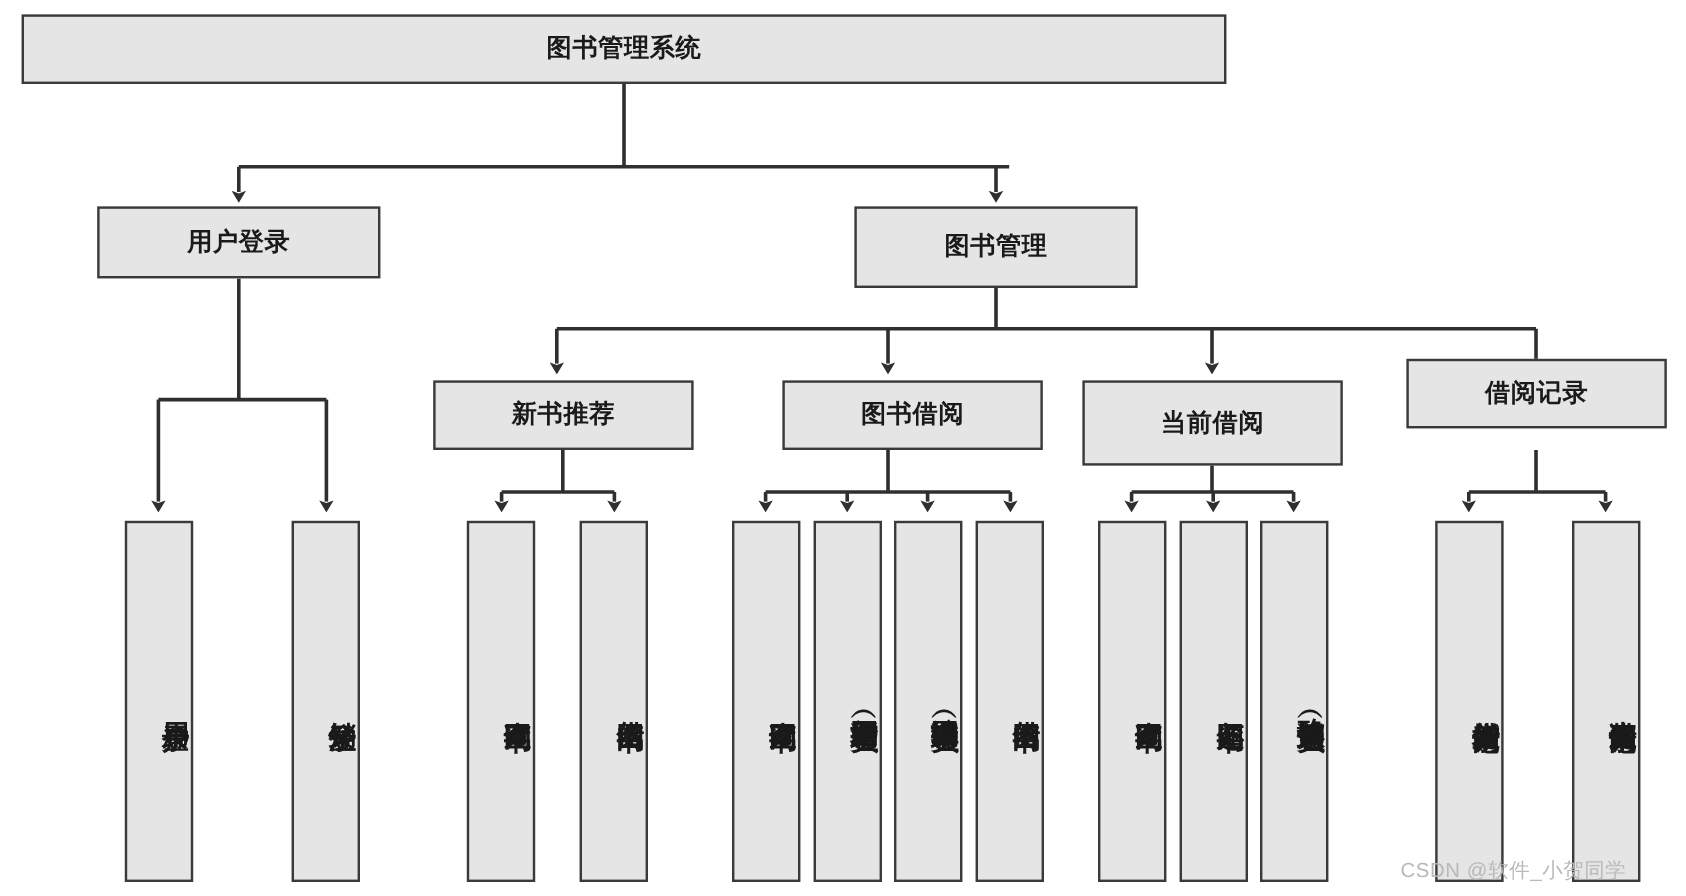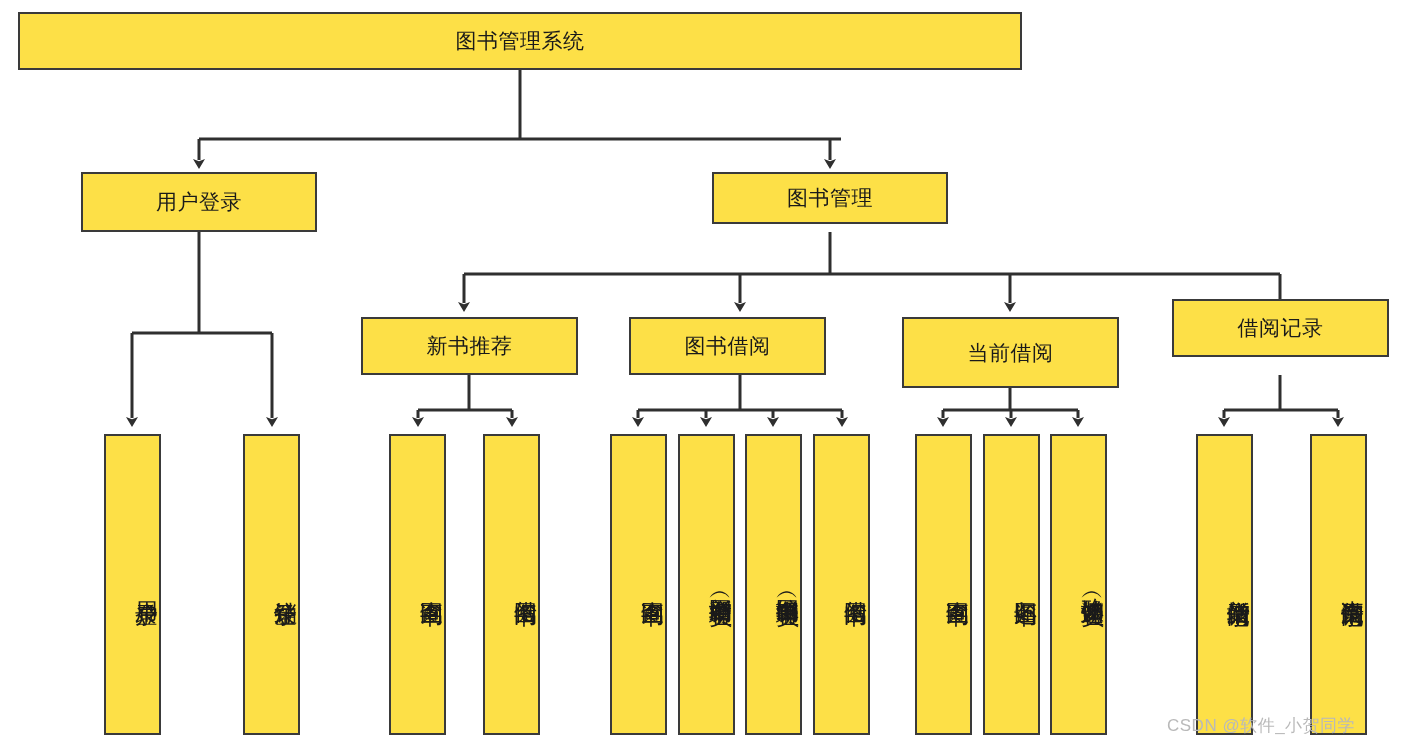--- a/index.html
+++ b/index.html
@@ -21,26 +21,27 @@
     position: absolute;
     left: 0;
     top: 0;
     width: 1405px;
     height: 747px;
     pointer-events: none;
   }
   .node {
     position: absolute;
     box-sizing: border-box;
-    background: #fde047;
+    background: #e5e5e5;
     border: 2px solid #3a3a3a;
     display: flex;
     align-items: center;
     justify-content: center;
     color: #1a1a1a;
+    font-weight: bold;
   }
   .node.horiz {
     font-size: 21px;
     letter-spacing: 0.5px;
     line-height: 1.2;
   }
   .node.vert {
     writing-mode: vertical-rl;
     text-orientation: upright;
     font-size: 23px;
@@ -119,28 +120,28 @@
     </g>
   </svg>
 
   <div class="node horiz" style="left:18px; top:12px; width:1004px; height:58px;">
     <span>图书管理系统</span>
   </div>
 
   <div class="node horiz" style="left:81px; top:172px; width:236px; height:60px;">
     <span>用户登录</span>
   </div>
-  <div class="node horiz" style="left:712px; top:172px; width:236px; height:52px;">
+  <div class="node horiz" style="left:712px; top:172px; width:236px; height:68px;">
     <span>图书管理</span>
   </div>
 
   <div class="node horiz" style="left:361px; top:317px; width:217px; height:58px;">
     <span>新书推荐</span>
   </div>
-  <div class="node horiz" style="left:629px; top:317px; width:197px; height:58px;">
+  <div class="node horiz" style="left:652px; top:317px; width:217px; height:58px;">
     <span>图书借阅</span>
   </div>
   <div class="node horiz" style="left:902px; top:317px; width:217px; height:71px;">
     <span>当前借阅</span>
   </div>
   <div class="node horiz" style="left:1172px; top:299px; width:217px; height:58px;">
     <span>借阅记录</span>
   </div>
 
   <div class="node vert" style="left:104px; top:434px; width:57px; height:301px;">

